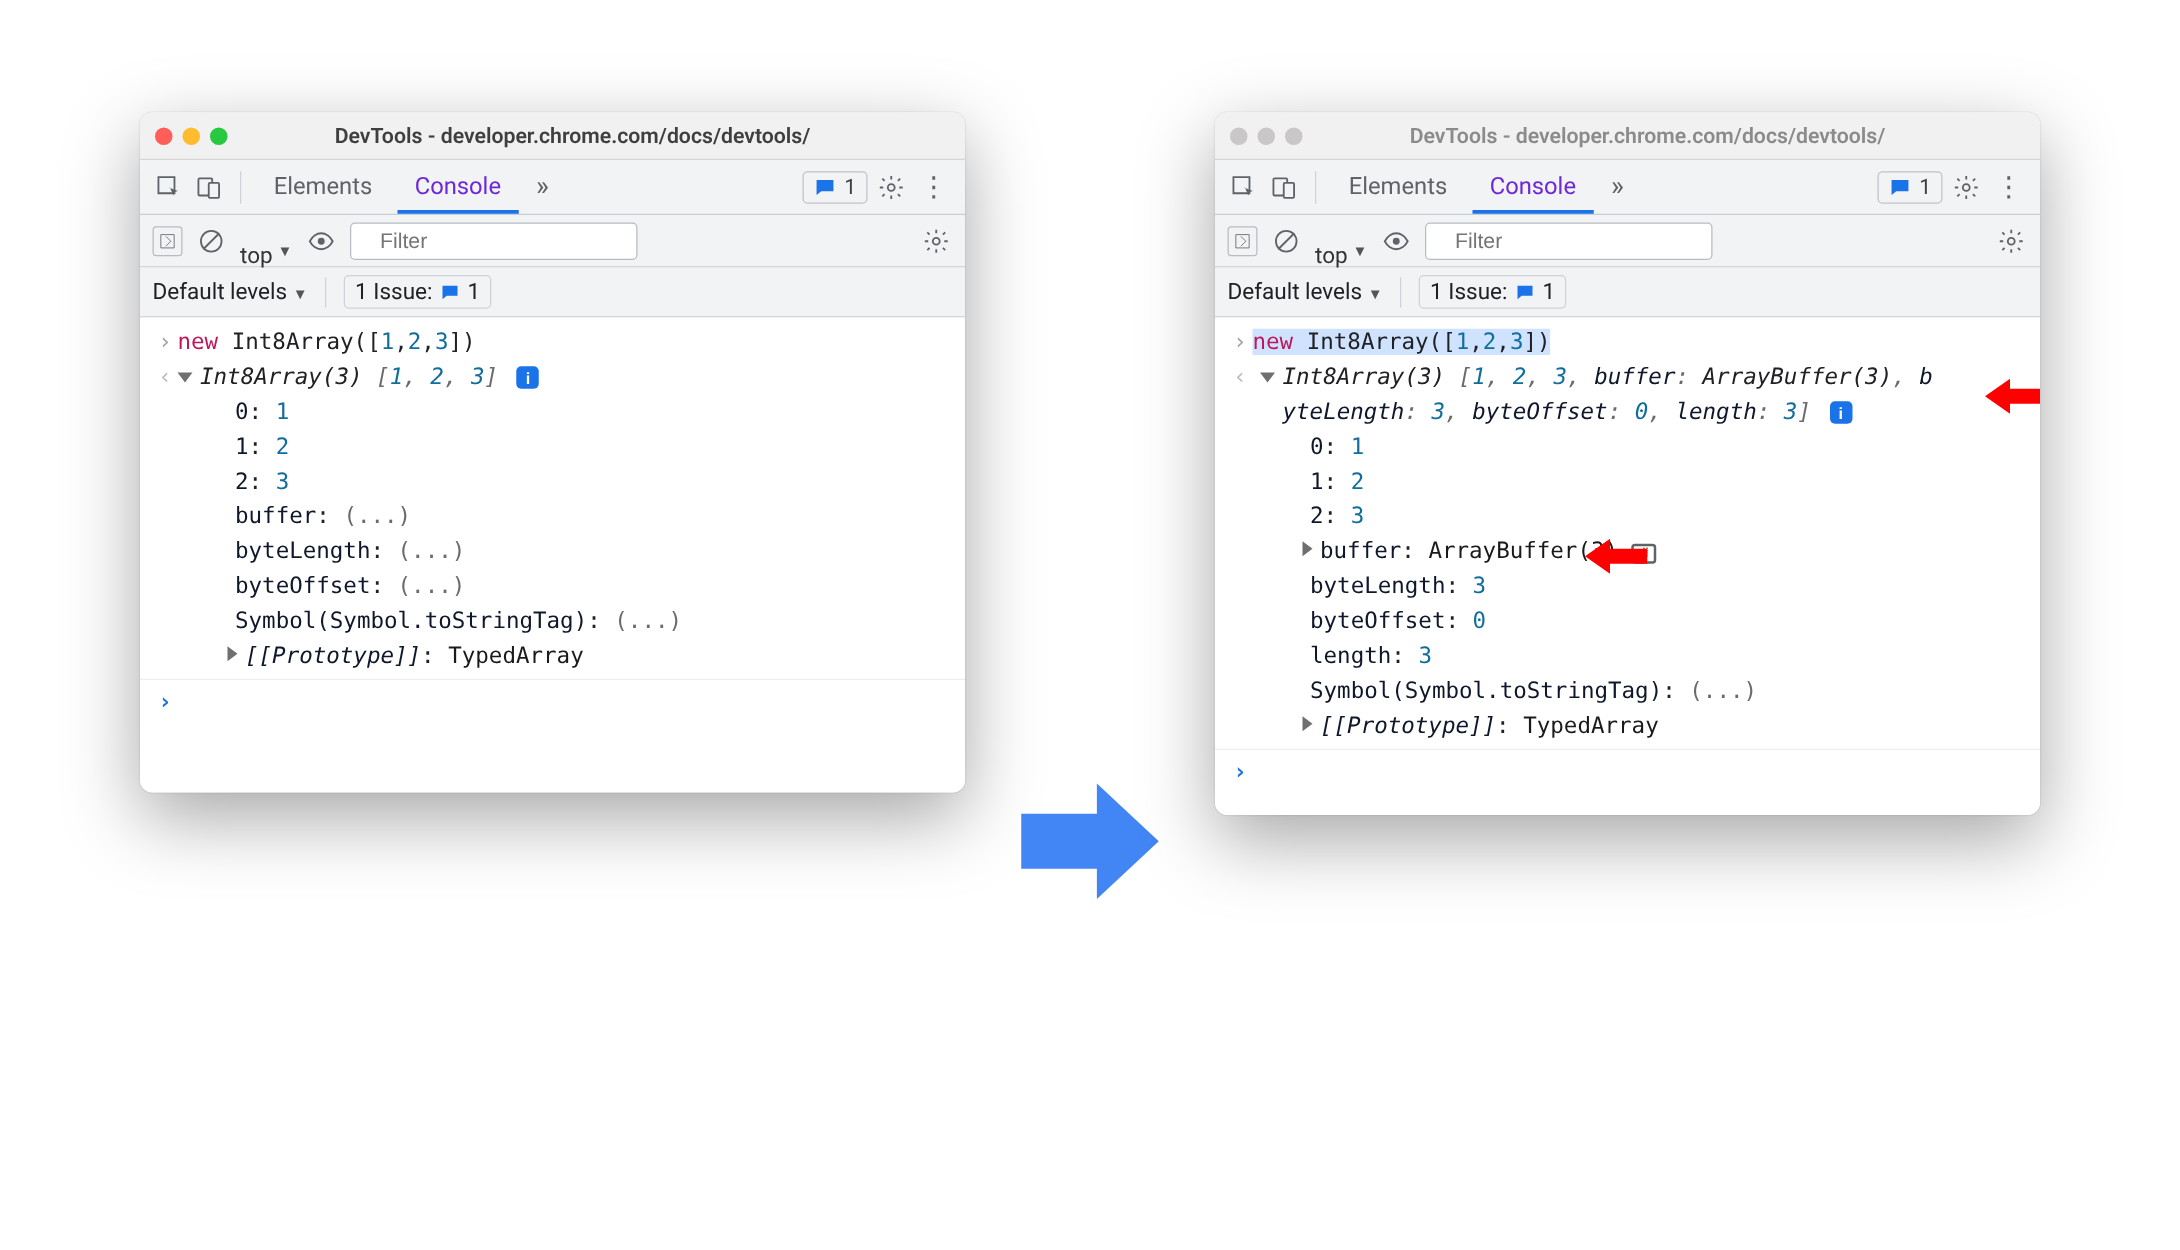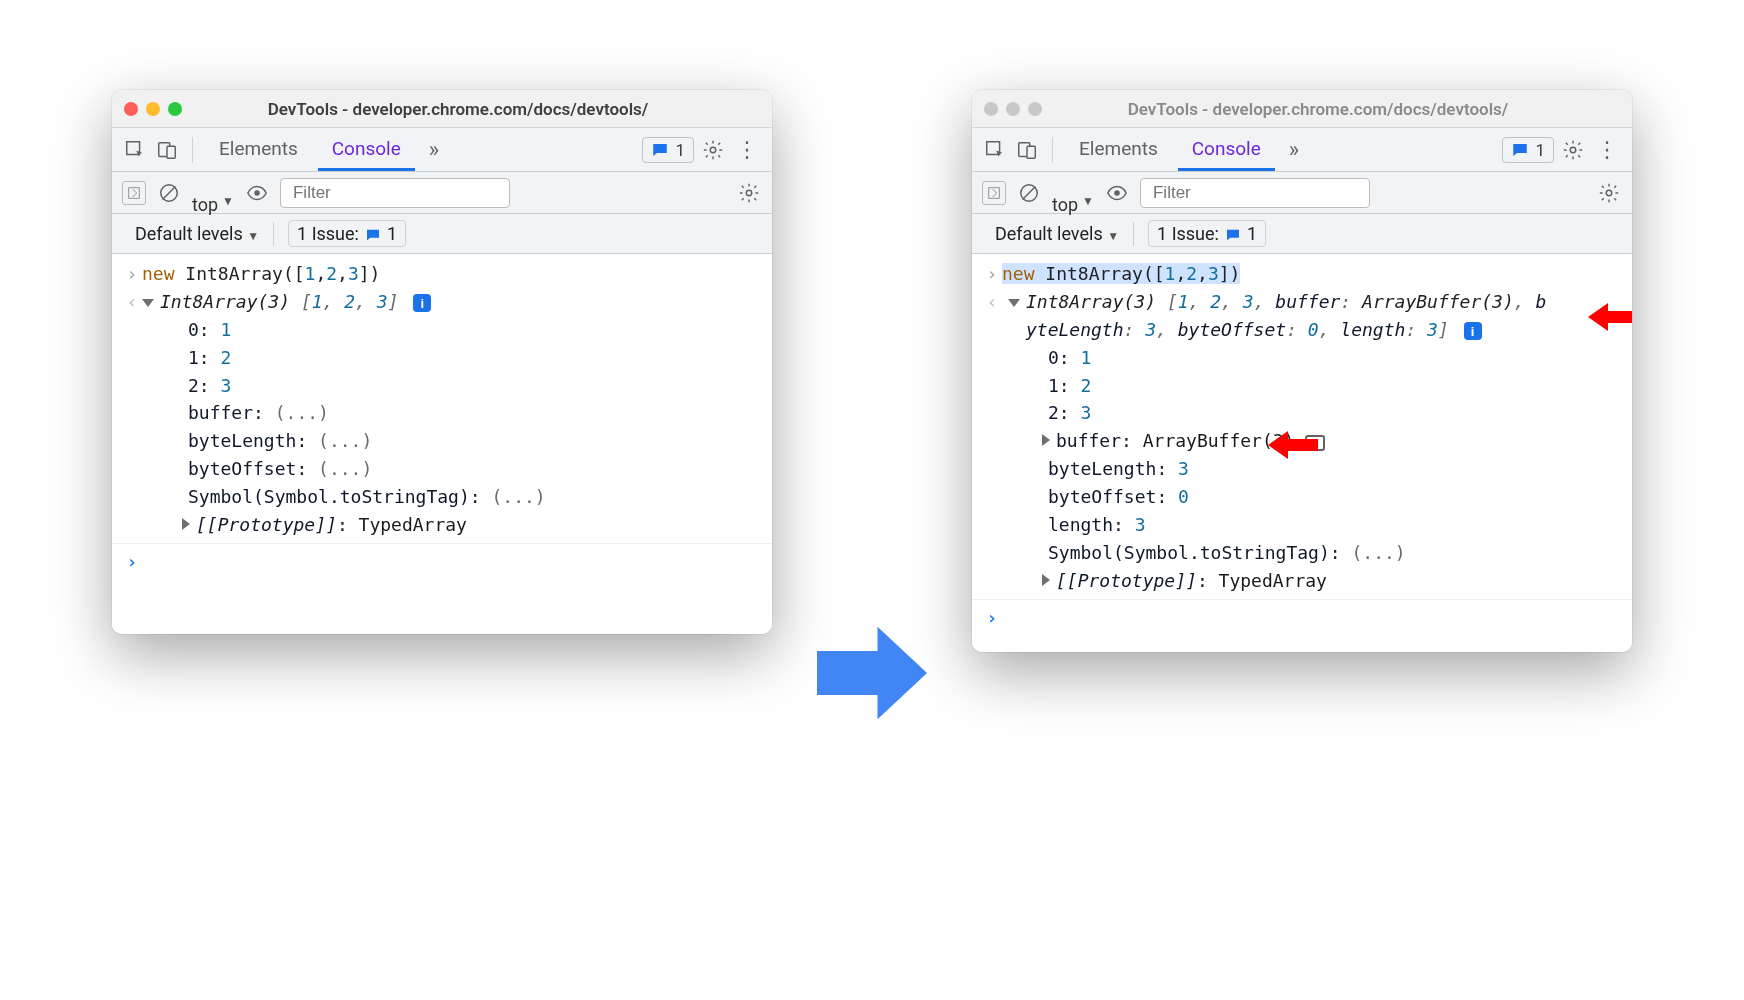--- a/index.html
+++ b/index.html
@@ -68,37 +68,37 @@
   .kebab { font-size:22px; padding:0 4px; }
   
   .ctb {
     height:42px; background:#f1f3f4; border-bottom:1px solid #cacdd1;
     display:flex; align-items:center; padding:0 10px; gap:10px;
   }
   .ctb .box { border:1px solid #b8bcc1; border-radius:3px; width:24px; height:24px; display:flex; align-items:center; justify-content:center; }
   .ctb .lbl { display:flex; align-items:flex-start; gap:4px; font-size:18px; color:#333;margin-top:24px; }
   .tri { font-size:12px; color:#555; }
   .filter { flex:0 0 230px; }
-  .filter input { width:100%; height:30px; border:1px solid #b8bcc1; border-radius:4px; padding:0 12px; font-size:17px; background:#fff; }
+  .filter input { width:100%; height:30px; border:1px solid #b8bcc1; border-radius:4px; padding:0 23px; font-size:17px; background:#fff; }
   
   .ctb2 {
     height:40px; background:#f1f3f4; border-bottom:1px solid #cacdd1;
-    display:flex; align-items:center; padding:0 23px; gap:14px;
+    display:flex; align-items:center; padding:0 10px; gap:14px;
   }
   .isep { width:1px; height:24px; background:#cfd2d6; }
   .pill { border:1px solid #cfd2d6; border-radius:4px; padding:2px 8px; display:flex; align-items:center; gap:6px; }
   
   .cbody { background:#fff; font-family:"SF Mono", Menlo, Consolas, monospace; font-size:18px; line-height:1.55; padding:6px 0 20px; min-height:380px; }
   .row { display:flex; padding:0 10px; }
   .gut { width:20px; flex:none; color:#a8a8a8; text-align:center; user-select:none; }
   .gut.in  { color:#a1a1a1; }
   .gut.out { color:#bcbcbc; }
   .content { flex:1; min-width:0; }
   .sel { background:#cfe3ff; }
-  .kw { color:#a16207; }
+  .kw { color:#be185d; }
   .cls { font-style:italic; }
   .num { color:#116e9c; }
   .key { color:#0f172a; }
   .val { color:#1a1a1a; }
   .dim2 { color:#6b6b6b; }
   .info {
     display:inline-flex; width:18px; height:18px; border-radius:4px; background:#1a73e8; color:#fff;
     align-items:center; justify-content:center; font:700 13px/1 sans-serif; font-style:normal; margin-left:4px;
   }
   .disc { display:inline-block; width:0; height:0; margin-right:6px; vertical-align:1px; }

